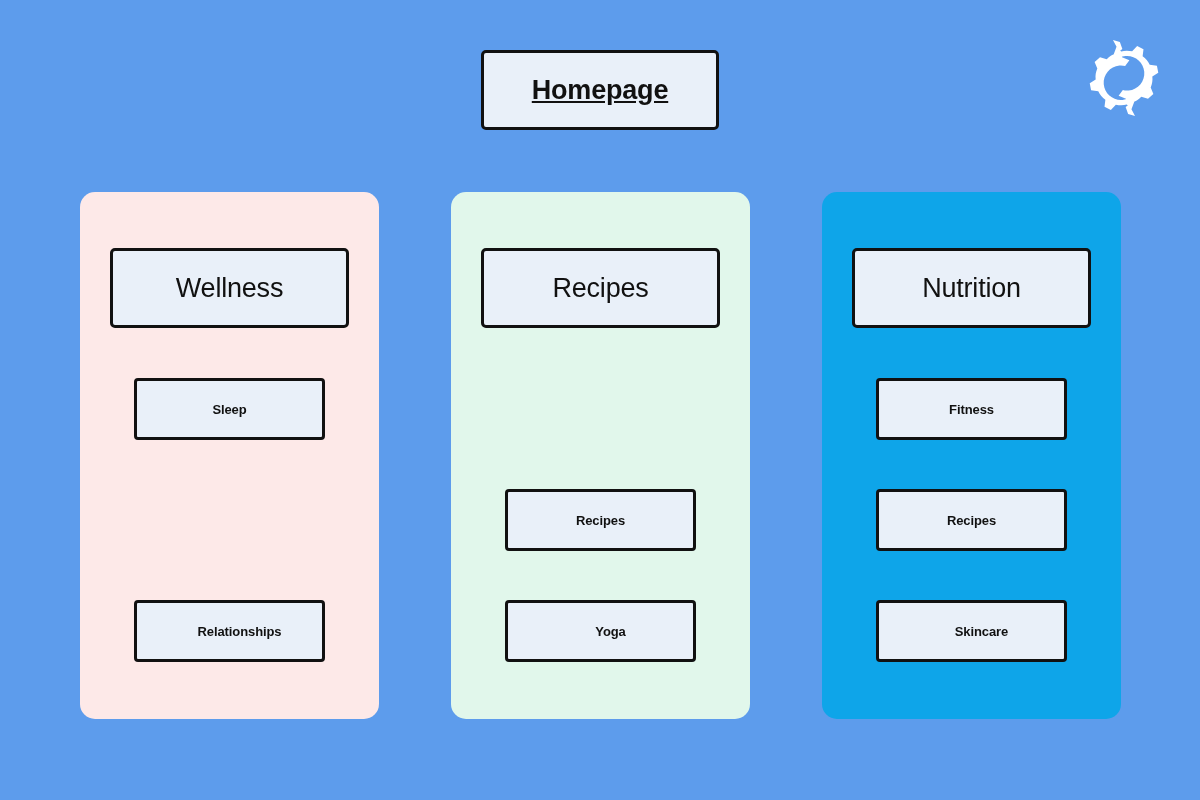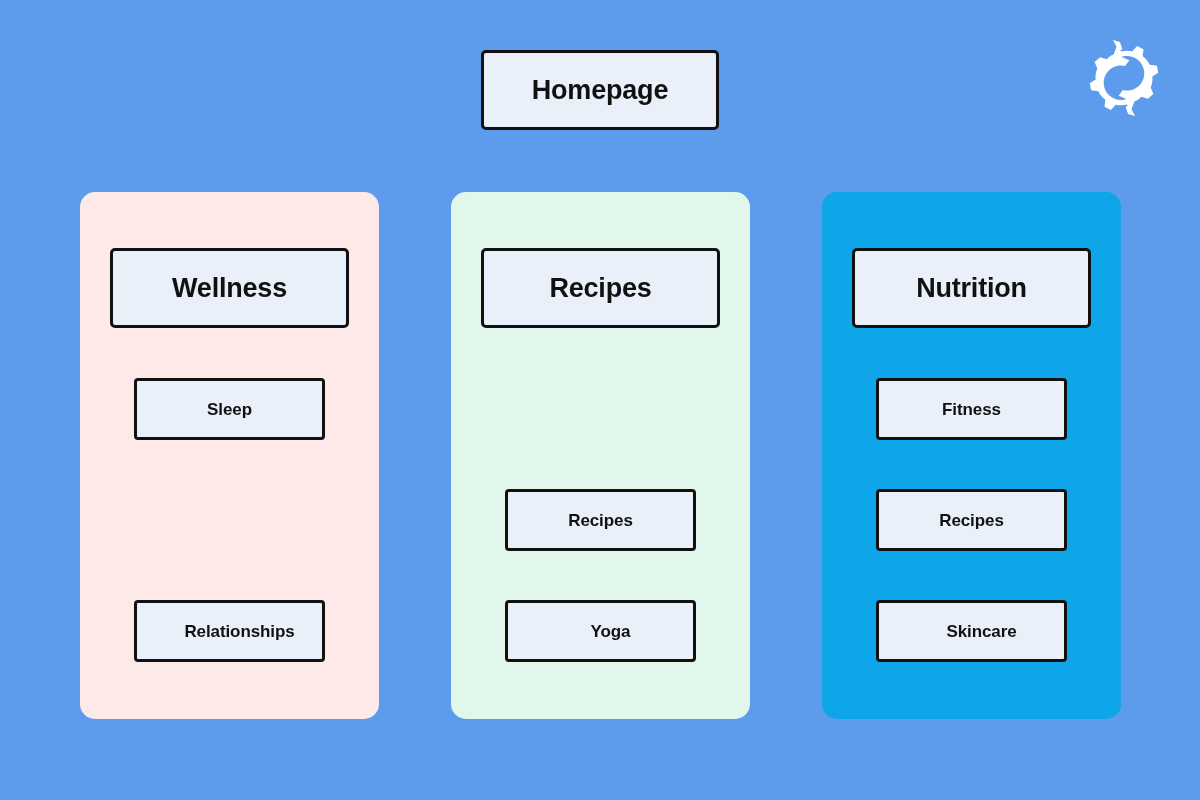--- a/index.html
+++ b/index.html
@@ -40,20 +40,21 @@
     display: flex;
     align-items: center;
     justify-content: center;
   }
   .root-node .label {
     font-size: 27px;
     font-weight: bold;
     color: #111111;
     letter-spacing: -0.2px;
     line-height: 1;
+    text-decoration: underline;
   }
 
   
   .columns {
     position: absolute;
     left: 0;
     top: 192px;
     width: 1200px;
     height: 528px;
   }
@@ -78,21 +79,21 @@
     height: 80px;
     background: #E9F0F9;
     border: 3px solid #111111;
     border-radius: 5px;
     display: flex;
     align-items: center;
     justify-content: center;
   }
   .cat-header .label {
     font-size: 27px;
-    font-weight: bold;
+    font-weight: normal;
     color: #111111;
     letter-spacing: -0.2px;
     line-height: 1;
     white-space: nowrap;
   }
 
   
   .child-box {
     position: absolute;
     left: 54px;
@@ -103,21 +104,21 @@
     border-radius: 4px;
     display: flex;
     align-items: center;
     justify-content: center;
   }
   .child-0 { top: 186px; }
   .child-1 { top: 297px; }
   .child-2 { top: 408px; padding-left: 20px; }
 
   .child-box .label {
-    font-size: 17px;
+    font-size: 13px;
     font-weight: bold;
     color: #111111;
     letter-spacing: -0.1px;
     line-height: 1;
     white-space: nowrap;
   }
 </style>
 </head>
 <body>
 

